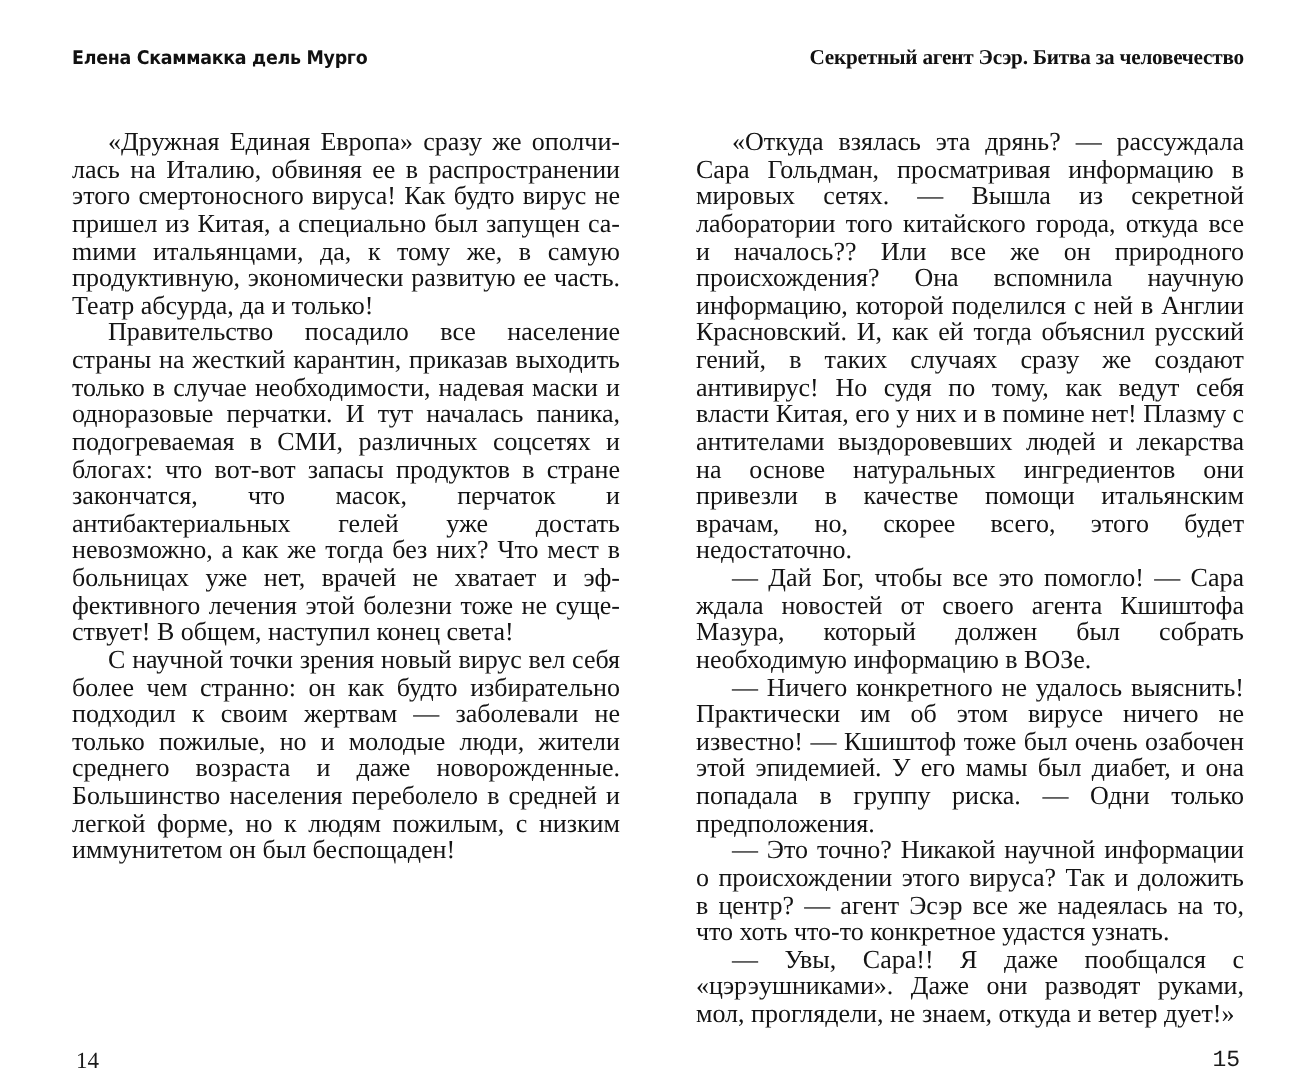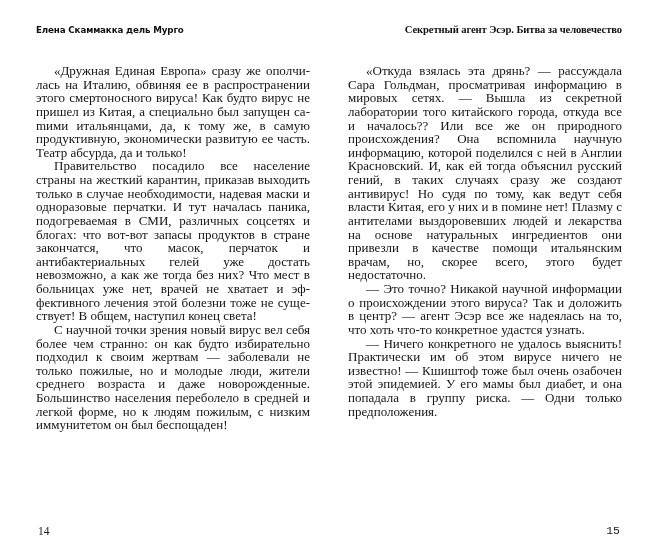--- a/index.html
+++ b/index.html
@@ -110,20 +110,22 @@
     </div>
 
     <div class="folio folio-left">14</div>
   </div>
 
   <div class="page page-right">
     <div class="running-head running-head-right">Секретный агент Эсэр. Битва за человечество</div>
 
     <div class="body-text">
       <p class="para">«Откуда взялась эта дрянь? — рассуждала Сара Гольдман, просматривая информацию в мировых сетях. — Вышла из секретной лаборатории того ки­тайского города, откуда все и началось?? Или все же он природного происхождения? Она вспомни­ла научную информацию, которой поделился с ней в Англии Красновский. И, как ей тогда объяснил русский гений, в таких случаях сразу же создают антивирус! Но судя по тому, как ведут себя власти Китая, его у них и в помине нет! Плазму с антите­лами выздоровевших людей и лекарства на основе натуральных ингредиентов они привезли в каче­стве помощи итальянским врачам, но, скорее все­го, этого будет недостаточно.</p>
+      <p class="para">— Дай Бог, чтобы все это помогло! — Сара жда­ла новостей от своего агента Кшиштофа Мазура, который должен был собрать необходимую ин­формацию в ВОЗе.</p>
+      <p class="para">— Ничего конкретного не удалось выяснить! Практически им об этом вирусе ничего не извест­но! — Кшиштоф тоже был очень озабочен этой эпидемией. У его мамы был диабет, и она попада­ла в группу риска. — Одни только предположения.</p>
       <p class="para">— Это точно? Никакой научной информации о происхождении этого вируса? Так и доложить в центр? — агент Эсэр все же надеялась на то, что хоть что-то конкретное удастся узнать.</p>
-      <p class="para">— Ничего конкретного не удалось выяснить! Практически им об этом вирусе ничего не извест­но! — Кшиштоф тоже был очень озабочен этой эпидемией. У его мамы был диабет, и она попада­ла в группу риска. — Одни только предположения.</p>
+      <p class="para">— Увы, Сара!! Я даже пообщался с «цэрэушни­ками». Даже они разводят руками, мол, прогляде­ли, не знаем, откуда и ветер дует!»</p>
     </div>
 
     <div class="folio folio-right">15</div>
   </div>
 
 </div>
 
 </body></html>

